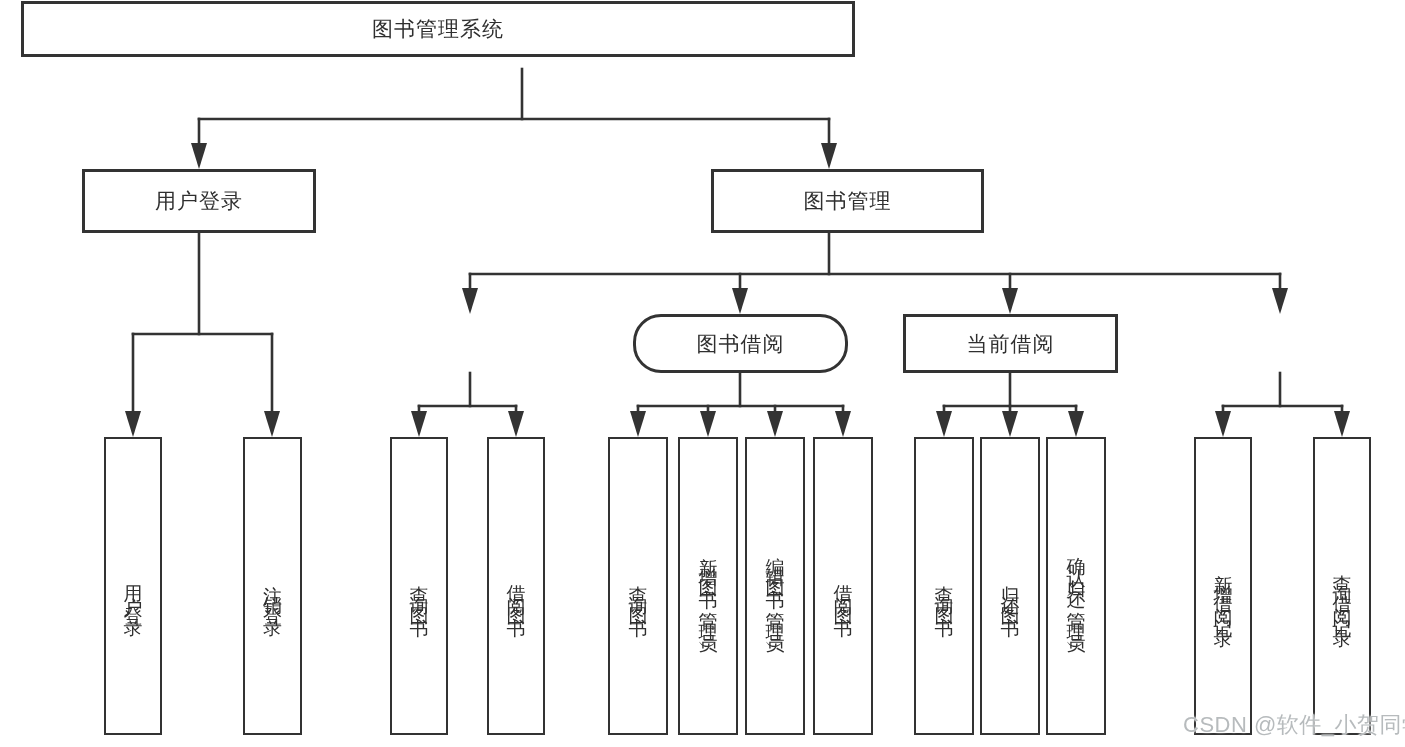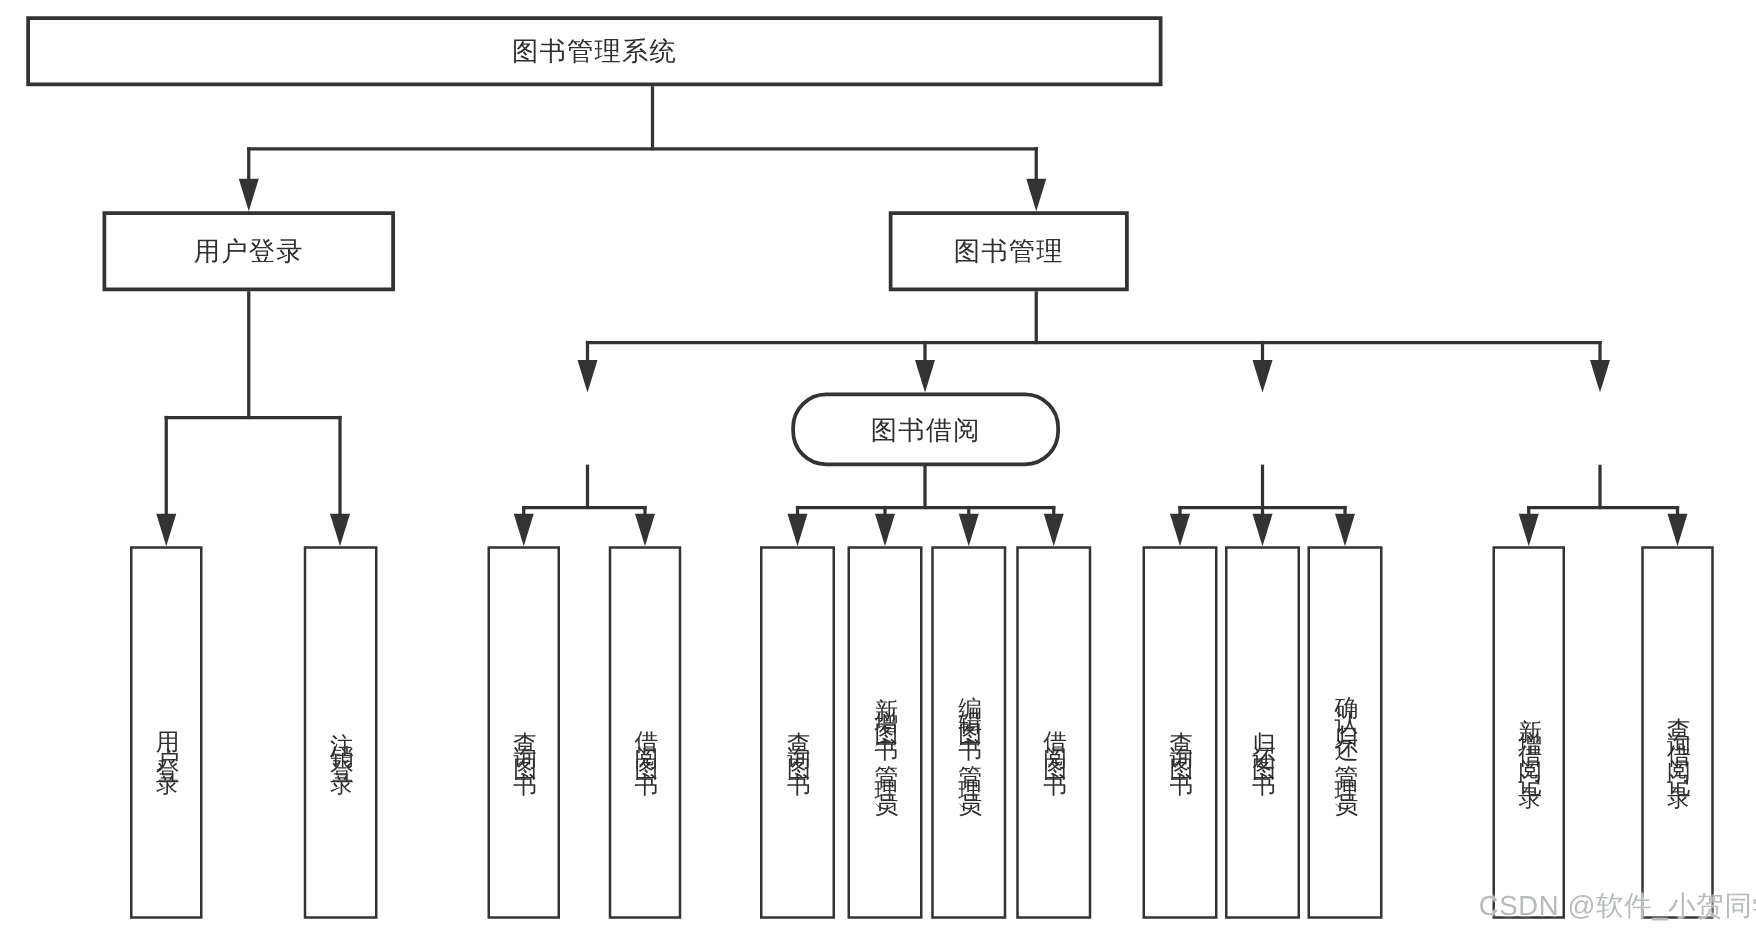--- a/index.html
+++ b/index.html
@@ -126,26 +126,27 @@
       <g>
         <line x1="1280" y1="373" x2="1280" y2="406" stroke="#333333" stroke-width="2.6" stroke-linecap="square"></line>
         <line x1="1223" y1="406" x2="1342" y2="406" stroke="#333333" stroke-width="2.6" stroke-linecap="square"></line>
         <line x1="1223" y1="406" x2="1223" y2="419" stroke="#333333" stroke-width="2.6" stroke-linecap="square"></line>
         <polygon points="1215,411 1231,411 1223,437" fill="#333333"></polygon>
         <line x1="1342" y1="406" x2="1342" y2="419" stroke="#333333" stroke-width="2.6" stroke-linecap="square"></line>
         <polygon points="1334,411 1350,411 1342,437" fill="#333333"></polygon>
       </g>
     </svg>
 
-  <div class="hbox" style="left:21px;top:13px;width:909px;height:56px;">图书管理系统</div>
+  <div class="hbox" style="left:21px;top:1px;width:834px;height:56px;">图书管理系统</div>
 
   <div class="hbox" style="left:82px;top:169px;width:234px;height:64px;">用户登录</div>
-  <div class="hbox" style="left:711px;top:169px;width:192px;height:64px;">图书管理</div>
+  <div class="hbox" style="left:711px;top:169px;width:273px;height:64px;">图书管理</div>
 
   <div class="hbox" style="left:633px;top:314px;width:215px;height:59px;border-radius:28px;">图书借阅</div>
+  <div class="hbox" style="left:903px;top:314px;width:215px;height:59px;">当前借阅</div>
 
   <div class="vbox" style="left:104px;top:437px;width:58px;height:298px;">
     <span class="vtext">用户登录</span>
   </div>
   <div class="vbox" style="left:243px;top:437px;width:59px;height:298px;">
     <span class="vtext">注销登录</span>
   </div>
 
   <div class="vbox" style="left:390px;top:437px;width:58px;height:298px;">
     <span class="vtext">查询图书</span>

